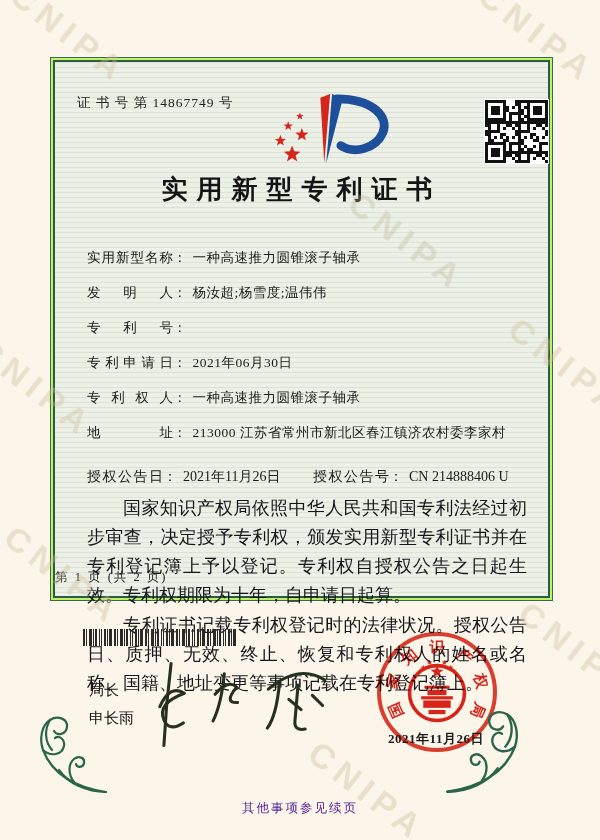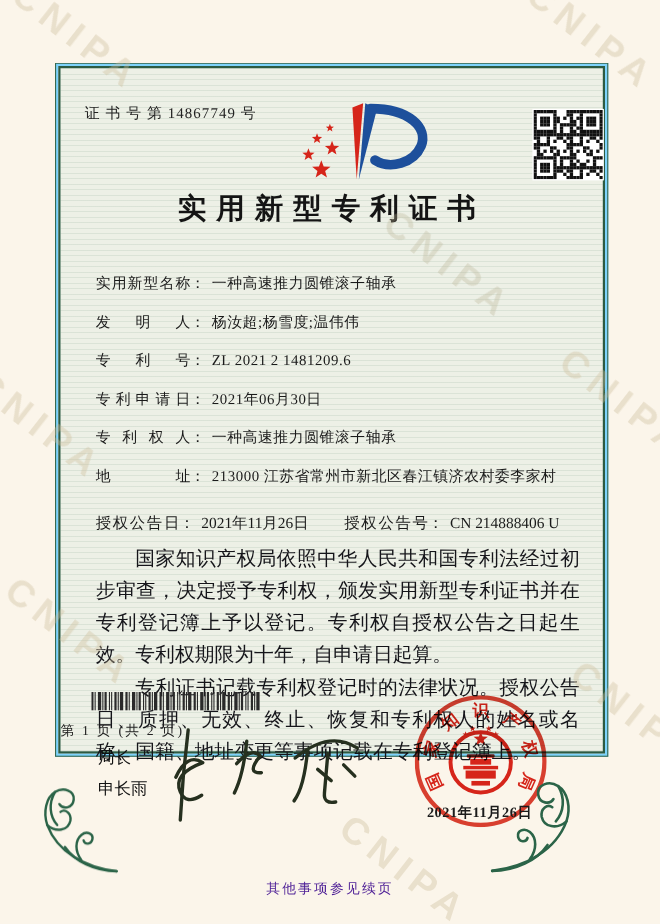--- a/index.html
+++ b/index.html
@@ -27,23 +27,23 @@
   .wm1{left:0px;top:14px;}
   .wm2{left:338px;top:222px;color:rgba(185,180,150,0.33);}
   .wm3{left:-34px;top:368px;}
   .wm4{left:498px;top:348px;}
   .wm5{left:-6px;top:556px;}
   .wm6{left:298px;top:772px;}
   .wm7{left:508px;top:632px;}
   .wm8{left:468px;top:14px;}
   
   .frame{
-    position:absolute;left:50px;top:57px;width:503px;height:631px;
+    position:absolute;left:50px;top:57px;width:503px;height:544px;
     border:1px solid #39684e;box-sizing:border-box;padding:2px;
-    background:#7dd3fc;z-index:1;
+    background:#bef264;z-index:1;
   }
   .frame-inner{
     position:relative;width:100%;height:100%;box-sizing:border-box;
     border:2px solid #2c5a42;
     background:
       repeating-linear-gradient(180deg,
         rgba(96,138,112,0.13) 0px, rgba(96,138,112,0.13) 1px,
         rgba(0,0,0,0) 1px, rgba(0,0,0,0) 5px),
       #edf0e6;
   }
@@ -393,21 +393,20 @@
           <span class="fvalue">一种高速推力圆锥滚子轴承</span>
         </div>
         <div class="frow">
           <span class="flabel">发明人</span>
           <span class="fcolon">：</span>
           <span class="fvalue">杨汝超;杨雪度;温伟伟</span>
         </div>
         <div class="frow">
           <span class="flabel">专利号</span>
           <span class="fcolon">：</span>
-          <span class="fvalue">ZL 2021 2 1481209.6</span>
         </div>
         <div class="frow">
           <span class="flabel">专利申请日</span>
           <span class="fcolon">：</span>
           <span class="fvalue">2021年06月30日</span>
         </div>
         <div class="frow">
           <span class="flabel">专利权人</span>
           <span class="fcolon">：</span>
           <span class="fvalue">一种高速推力圆锥滚子轴承</span>

